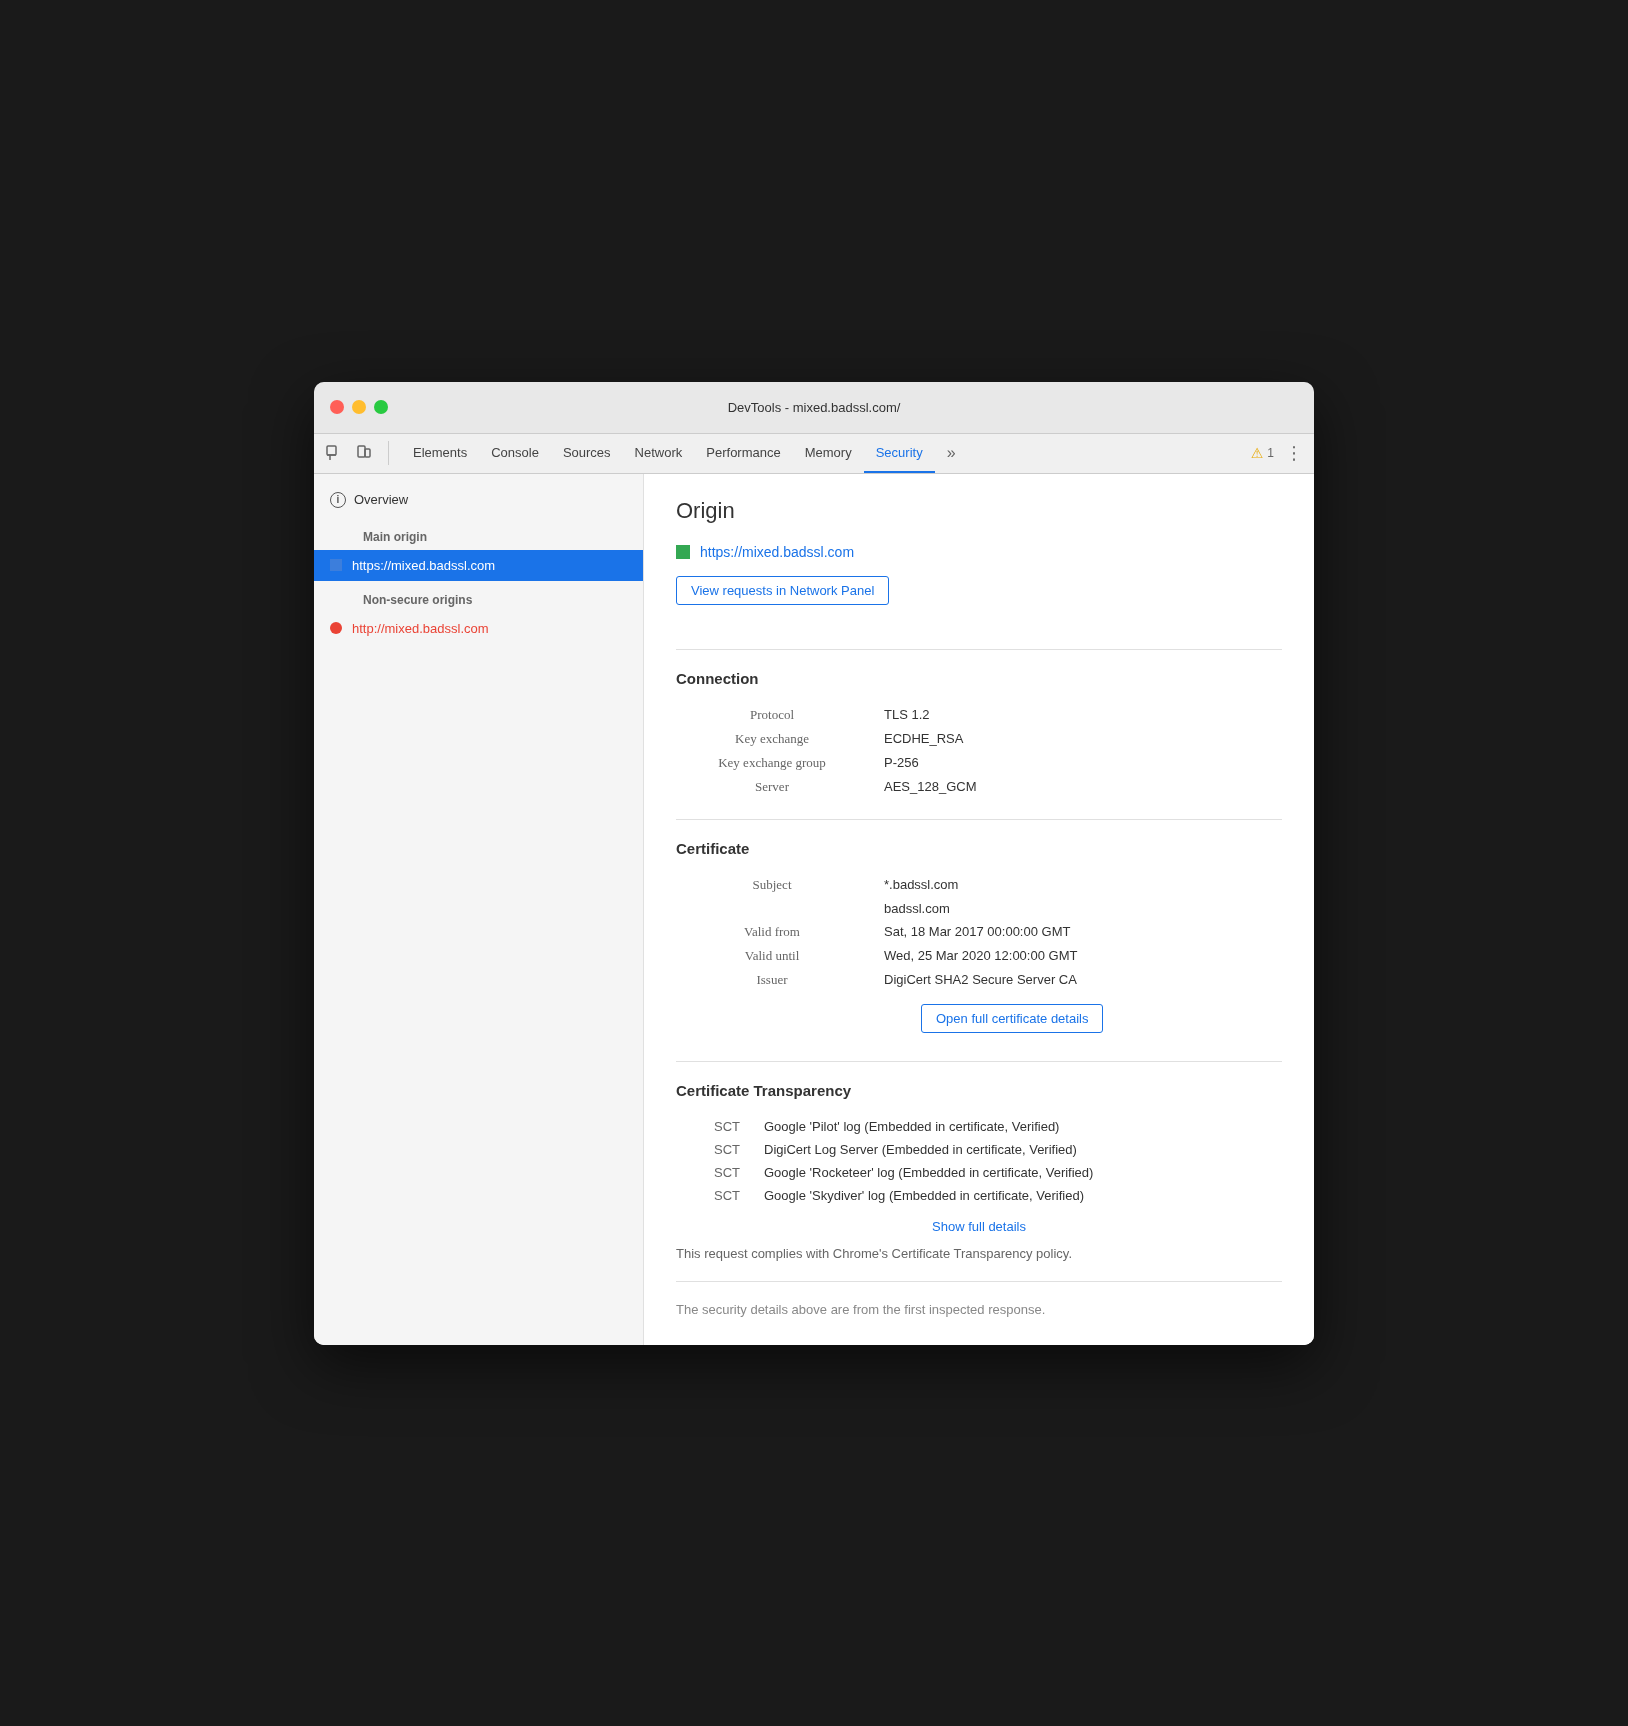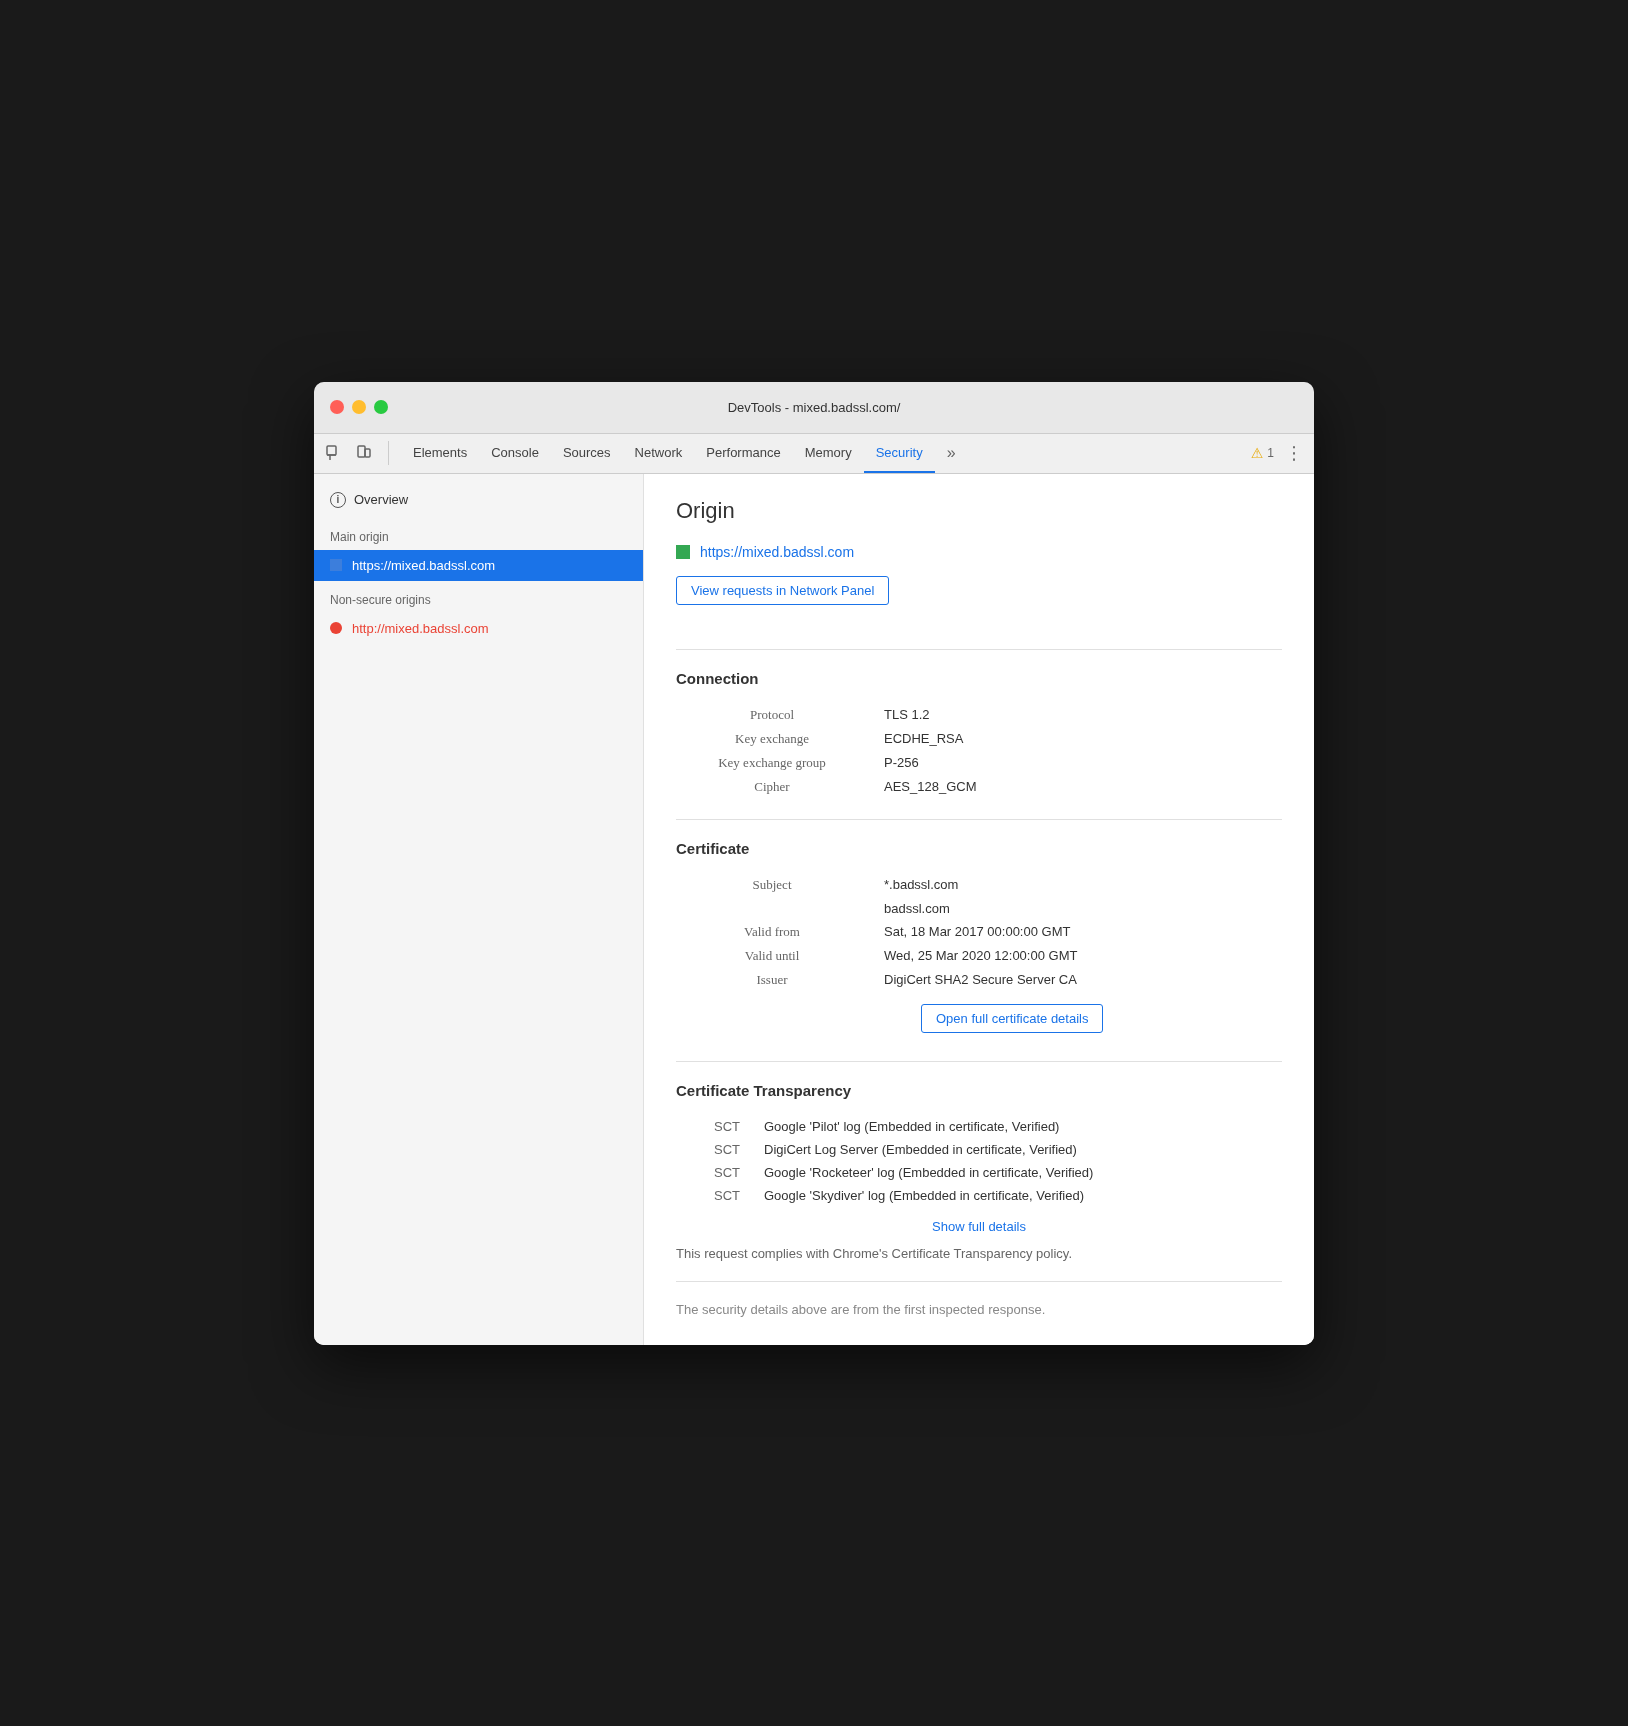--- a/index.html
+++ b/index.html
@@ -170,21 +170,22 @@
       align-items: center;
       justify-content: center;
       font-size: 10px;
       font-weight: bold;
       color: #555;
     }
     .sidebar-section-label {
       padding: 12px 16px 6px 16px;
       font-size: 12px;
       color: #666;
-      font-weight: 400;
+      font-weight: 700;
+      margin-left: 33px;
     }
     .sidebar-item {
       display: flex;
       align-items: center;
       gap: 10px;
       padding: 8px 16px;
       font-size: 13px;
       cursor: pointer;
       color: #333;
     }
@@ -467,21 +468,21 @@
         </tr>
         <tr>
           <td>Key exchange</td>
           <td>ECDHE_RSA</td>
         </tr>
         <tr>
           <td>Key exchange group</td>
           <td>P-256</td>
         </tr>
         <tr>
-          <td>Cipher</td>
+          <td>Server</td>
           <td>AES_128_GCM</td>
         </tr>
       </tbody>
         </table>
 
       <hr class="section-divider">
 
       <div class="section-heading">Certificate</div>
 
       <table class="detail-table">

